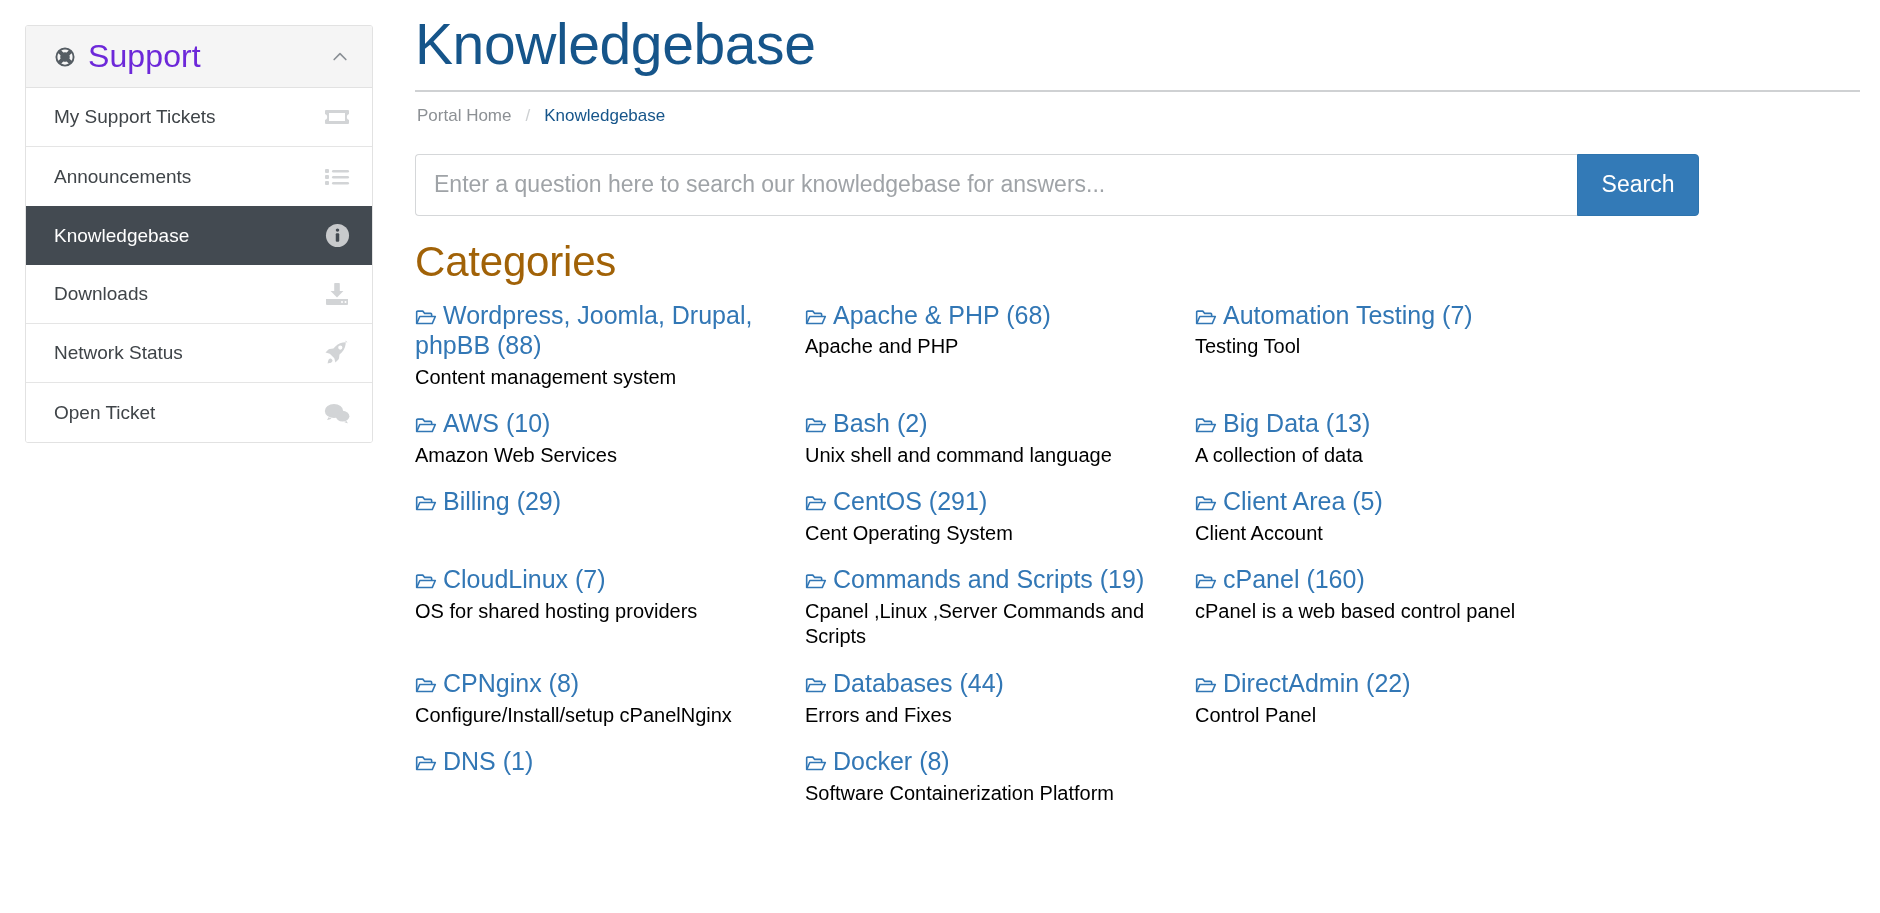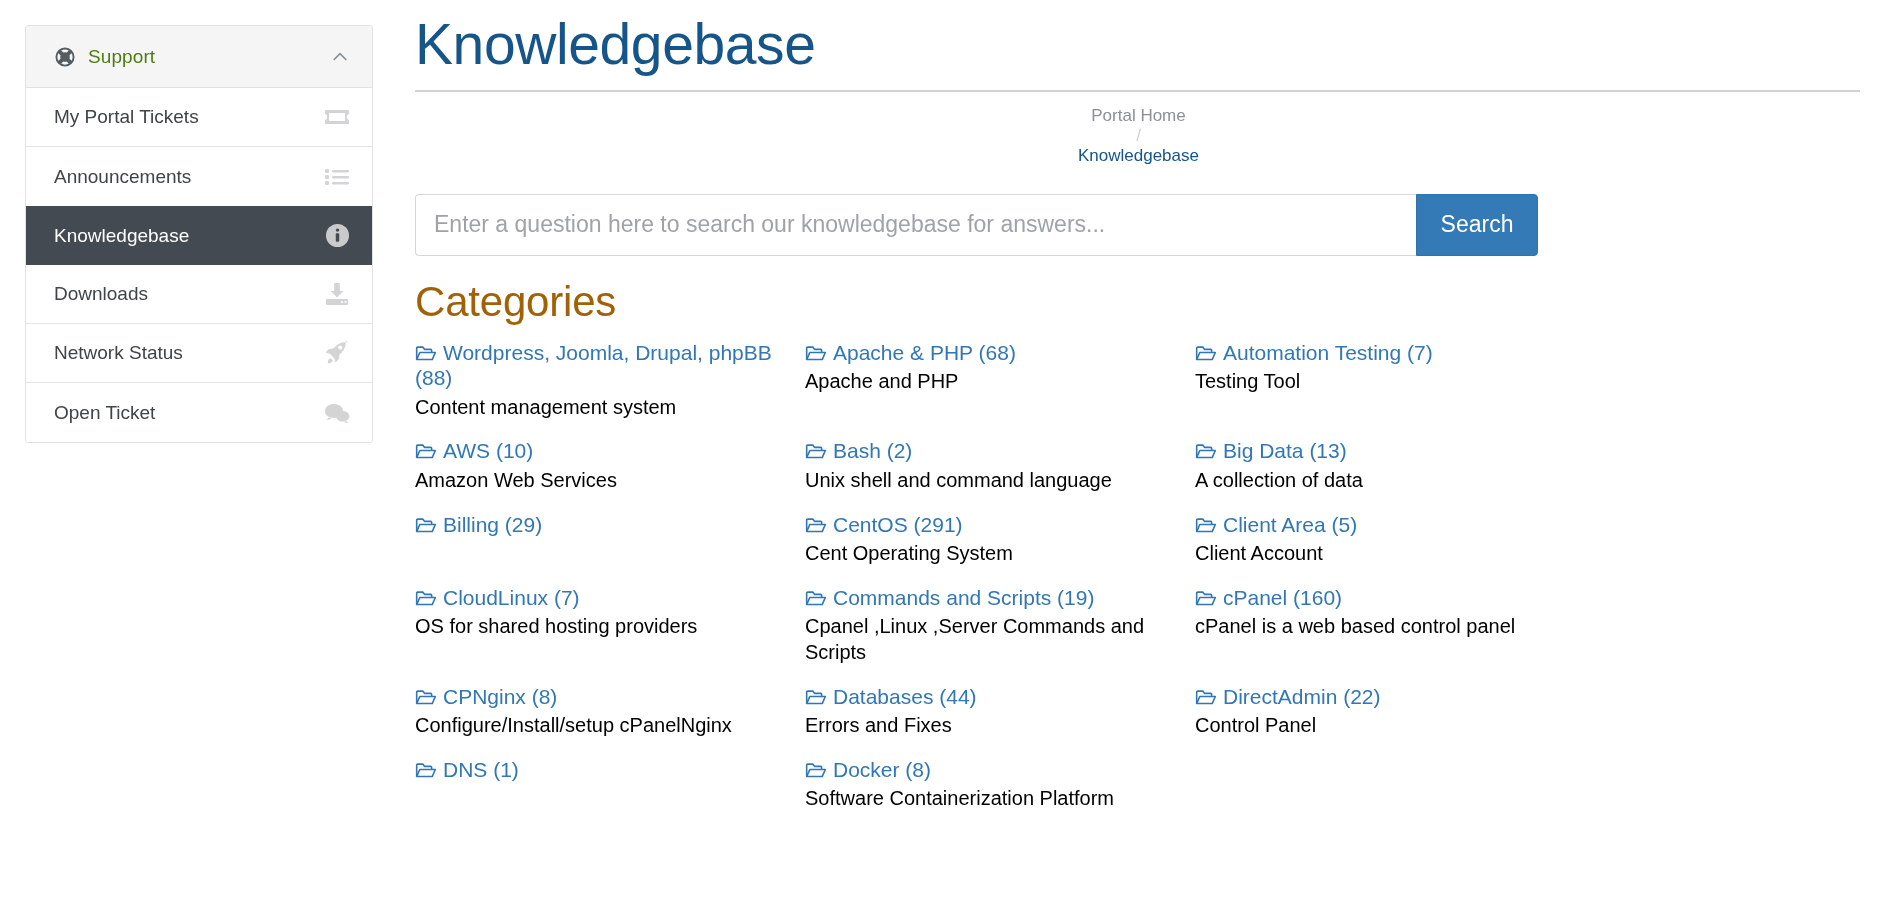--- a/index.html
+++ b/index.html
@@ -39,22 +39,22 @@
     border-bottom: 1px solid #e2e2e2;
   }
   .sidebar-header .hdr-icon {
     width: 22px; height: 22px;
     flex: 0 0 22px;
     margin-right: 12px;
     display: inline-flex; align-items: center; justify-content: center;
     color: #555d63;
   }
   .sidebar-header .hdr-title {
-    font-size: 19px;
-    color: #4d7c0f;
+    font-size: 32px;
+    color: #6d28d9;
     font-weight: 400;
     letter-spacing: .1px;
     flex: 1 1 auto;
     white-space: nowrap;
   }
   .sidebar-header .hdr-caret {
     width: 20px; height: 20px;
     flex: 0 0 20px;
     color: #8b9096;
     display: inline-flex; align-items: center; justify-content: center;
@@ -108,31 +108,30 @@
     padding-bottom: 12px;
     border-bottom: 2px solid #cfd1d3;
     letter-spacing: -0.4px;
   }
   .breadcrumb {
     display: flex;
     align-items: center;
     font-size: 17px;
     margin: 0 0 28px 2px;
     gap: 0;
-    flex-direction: column;
   }
   .breadcrumb .crumb { color: #8c9094; white-space: nowrap; }
   .breadcrumb .crumb.current { color: #16558a; cursor: pointer; }
   .breadcrumb .crumb-sep { color: #cdd0d2; margin: 0 14px; }
 
   .search-row {
     display: flex;
     align-items: flex-start;
     height: 62px;
-    width: 1123px;
+    width: 1284px;
     margin: 0 0 22px 0;
   }
   .search-input {
     flex: 1 1 auto;
     height: 62px;
     border: 1px solid #d5d7d9;
     border-right: none;
     border-radius: 4px 0 0 4px;
     font-size: 23px;
     font-family: "Liberation Sans", "DejaVu Sans", sans-serif;
@@ -172,21 +171,21 @@
     row-gap: 0;
     align-items: start;
   }
   .cat-cell {
     padding: 0 28px 0 0;
     margin-bottom: 18px;
     min-height: 1px;
   }
   .cat-link {
     display: block;
-    font-size: 21px;
+    font-size: 25px;
     line-height: 1.22;
     color: #3277b5;
     cursor: pointer;
     text-decoration: none;
   }
   .cat-link .folder-icon {
     display: inline-block;
     width: 22px;
     height: 16px;
     margin-right: 6px;
@@ -217,21 +216,21 @@
       <span class="hdr-caret">
         <svg viewBox="0 0 24 24" width="20" height="20" fill="none" stroke="currentColor" stroke-width="2" stroke-linecap="round" stroke-linejoin="round" aria-hidden="true">
           <polyline points="5 15 12 8 19 15"></polyline>
         </svg>
       </span>
     </div>
 
     <ul class="nav-list">
 
       <li class="nav-item">
-        <span class="nav-label">My Portal Tickets</span>
+        <span class="nav-label">My Support Tickets</span>
         <span class="nav-icon">
           <svg viewBox="0 0 26 20" width="26" height="20" fill="currentColor" aria-hidden="true">
             <path d="M2 3h22a1 1 0 0 1 1 1v3.1a3 3 0 0 0 0 5.8V16a1 1 0 0 1-1 1H2a1 1 0 0 1-1-1v-3.1a3 3 0 0 0 0-5.8V4a1 1 0 0 1 1-1zm3 3v8h16V6H5z"></path>
           </svg>
         </span>
       </li>
 
       <li class="nav-item no-rule">
         <span class="nav-label">Announcements</span>
         <span class="nav-icon">

